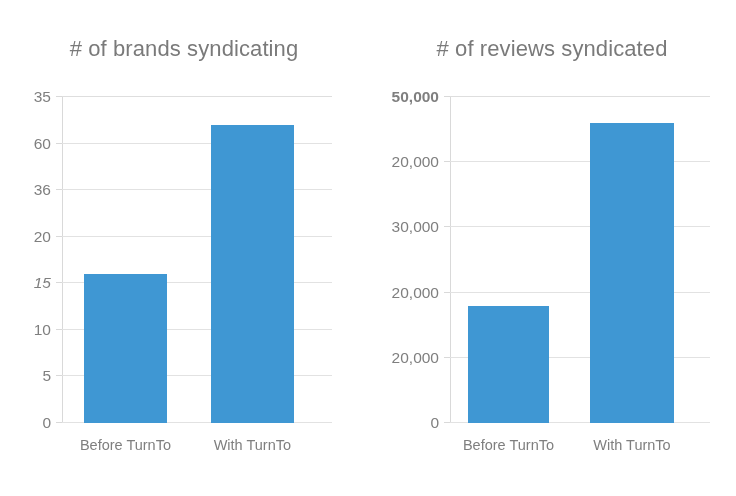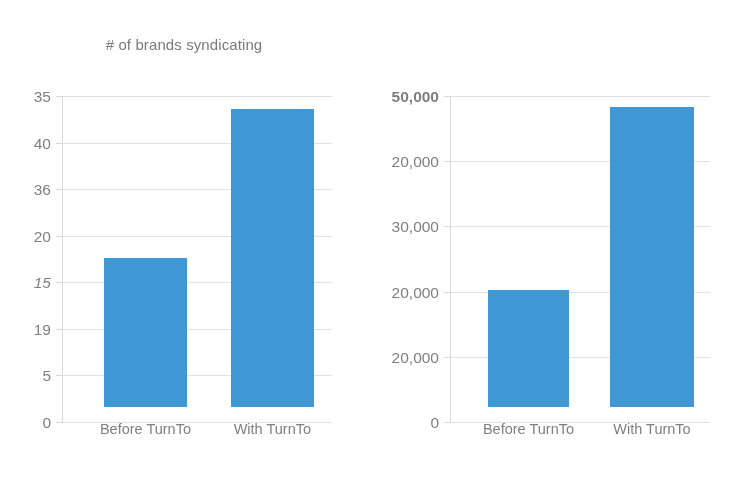--- a/index.html
+++ b/index.html
@@ -27,21 +27,21 @@
     width: 368px;
     height: 496px;
     box-sizing: border-box;
   }
   .chart-title {
     position: absolute;
     top: 36px;
     left: 0;
     width: 368px;
     text-align: center;
-    font-size: 15px;
+    font-size: 22px;
     color: #7a7a7a;
     letter-spacing: 0.1px;
     white-space: nowrap;
   }
   
   .plot {
     position: absolute;
     left: 62px;
     top: 97px;
     width: 270px;
@@ -96,23 +96,22 @@
   }
   .bars {
     position: absolute;
     left: 0;
     top: 0;
     width: 100%;
     height: 100%;
   }
   .bar-slot {
     position: absolute;
-    bottom: 16px;
+    bottom: 0;
     height: 100%;
-    margin-left: 20px;
   }
   .bar {
     position: absolute;
     bottom: 0;
     left: 0;
     width: 100%;
     background: #3f97d3;
   }
   .x-label {
     position: absolute;
@@ -137,51 +136,52 @@
       <div class="axis-line"></div>
       <div id="grid-left">
           <div class="grid-line" style="bottom: 0%;"></div>
           <div class="tick-mark" style="bottom: 0%;"></div>
           <div class="y-label" style="bottom: calc(0% + 0px); top: auto; transform: translateY(50%);">0</div>
           <div class="grid-line" style="bottom: 14.2857%;"></div>
           <div class="tick-mark" style="bottom: 14.2857%;"></div>
           <div class="y-label" style="bottom: calc(14.2857% + 0px); top: auto; transform: translateY(50%);">5</div>
           <div class="grid-line" style="bottom: 28.5714%;"></div>
           <div class="tick-mark" style="bottom: 28.5714%;"></div>
-          <div class="y-label" style="bottom: calc(28.5714% + 0px); top: auto; transform: translateY(50%);">19</div>
+          <div class="y-label" style="bottom: calc(28.5714% + 0px); top: auto; transform: translateY(50%);">10</div>
           <div class="grid-line" style="bottom: 42.8571%;"></div>
           <div class="tick-mark" style="bottom: 42.8571%;"></div>
           <div class="y-label" style="bottom: calc(42.8571% + 0px); top: auto; transform: translateY(50%); font-style: italic;">15</div>
           <div class="grid-line" style="bottom: 57.1429%;"></div>
           <div class="tick-mark" style="bottom: 57.1429%;"></div>
           <div class="y-label" style="bottom: calc(57.1429% + 0px); top: auto; transform: translateY(50%); margin-left: 20px;">20</div>
           <div class="grid-line" style="bottom: 71.4286%;"></div>
           <div class="tick-mark" style="bottom: 71.4286%;"></div>
           <div class="y-label" style="bottom: calc(71.4286% + 0px); top: auto; transform: translateY(50%);">36</div>
           <div class="grid-line" style="bottom: 85.7143%;"></div>
           <div class="tick-mark" style="bottom: 85.7143%;"></div>
-          <div class="y-label" style="bottom: calc(85.7143% + 0px); top: auto; transform: translateY(50%);">40</div>
+          <div class="y-label" style="bottom: calc(85.7143% + 0px); top: auto; transform: translateY(50%);">60</div>
           <div class="grid-line top-line" style="bottom: 100%;"></div>
           <div class="tick-mark" style="bottom: 100%;"></div>
           <div class="y-label" style="bottom: calc(100% + 0px); top: auto; transform: translateY(50%);">35</div>
         </div>
       <div class="bars" id="bars-left">
           <div class="bar-slot" style="left: 8%; width: 31%;">
             <div class="bar" style="height: 45.7143%; background: rgb(63, 151, 211);"></div>
             <div class="x-label">Before TurnTo</div>
           </div>
           <div class="bar-slot" style="left: 55%; width: 31%;">
             <div class="bar" style="height: 91.4286%; background: rgb(63, 151, 211);"></div>
             <div class="x-label">With TurnTo</div>
           </div>
         </div>
     </div>
   </div>
 
   <div class="panel right">
+    <div class="chart-title"># of reviews syndicated</div>
     <div class="plot">
       <div class="y-axis-spine"></div>
       <div class="axis-line"></div>
       <div id="grid-right">
           <div class="grid-line" style="bottom: 0%;"></div>
           <div class="tick-mark" style="bottom: 0%;"></div>
           <div class="y-label" style="bottom: calc(0% + 0px); top: auto; transform: translateY(50%);">0</div>
           <div class="grid-line" style="bottom: 20%;"></div>
           <div class="tick-mark" style="bottom: 20%;"></div>
           <div class="y-label" style="bottom: calc(20% + 0px); top: auto; transform: translateY(50%);">20,000</div>

